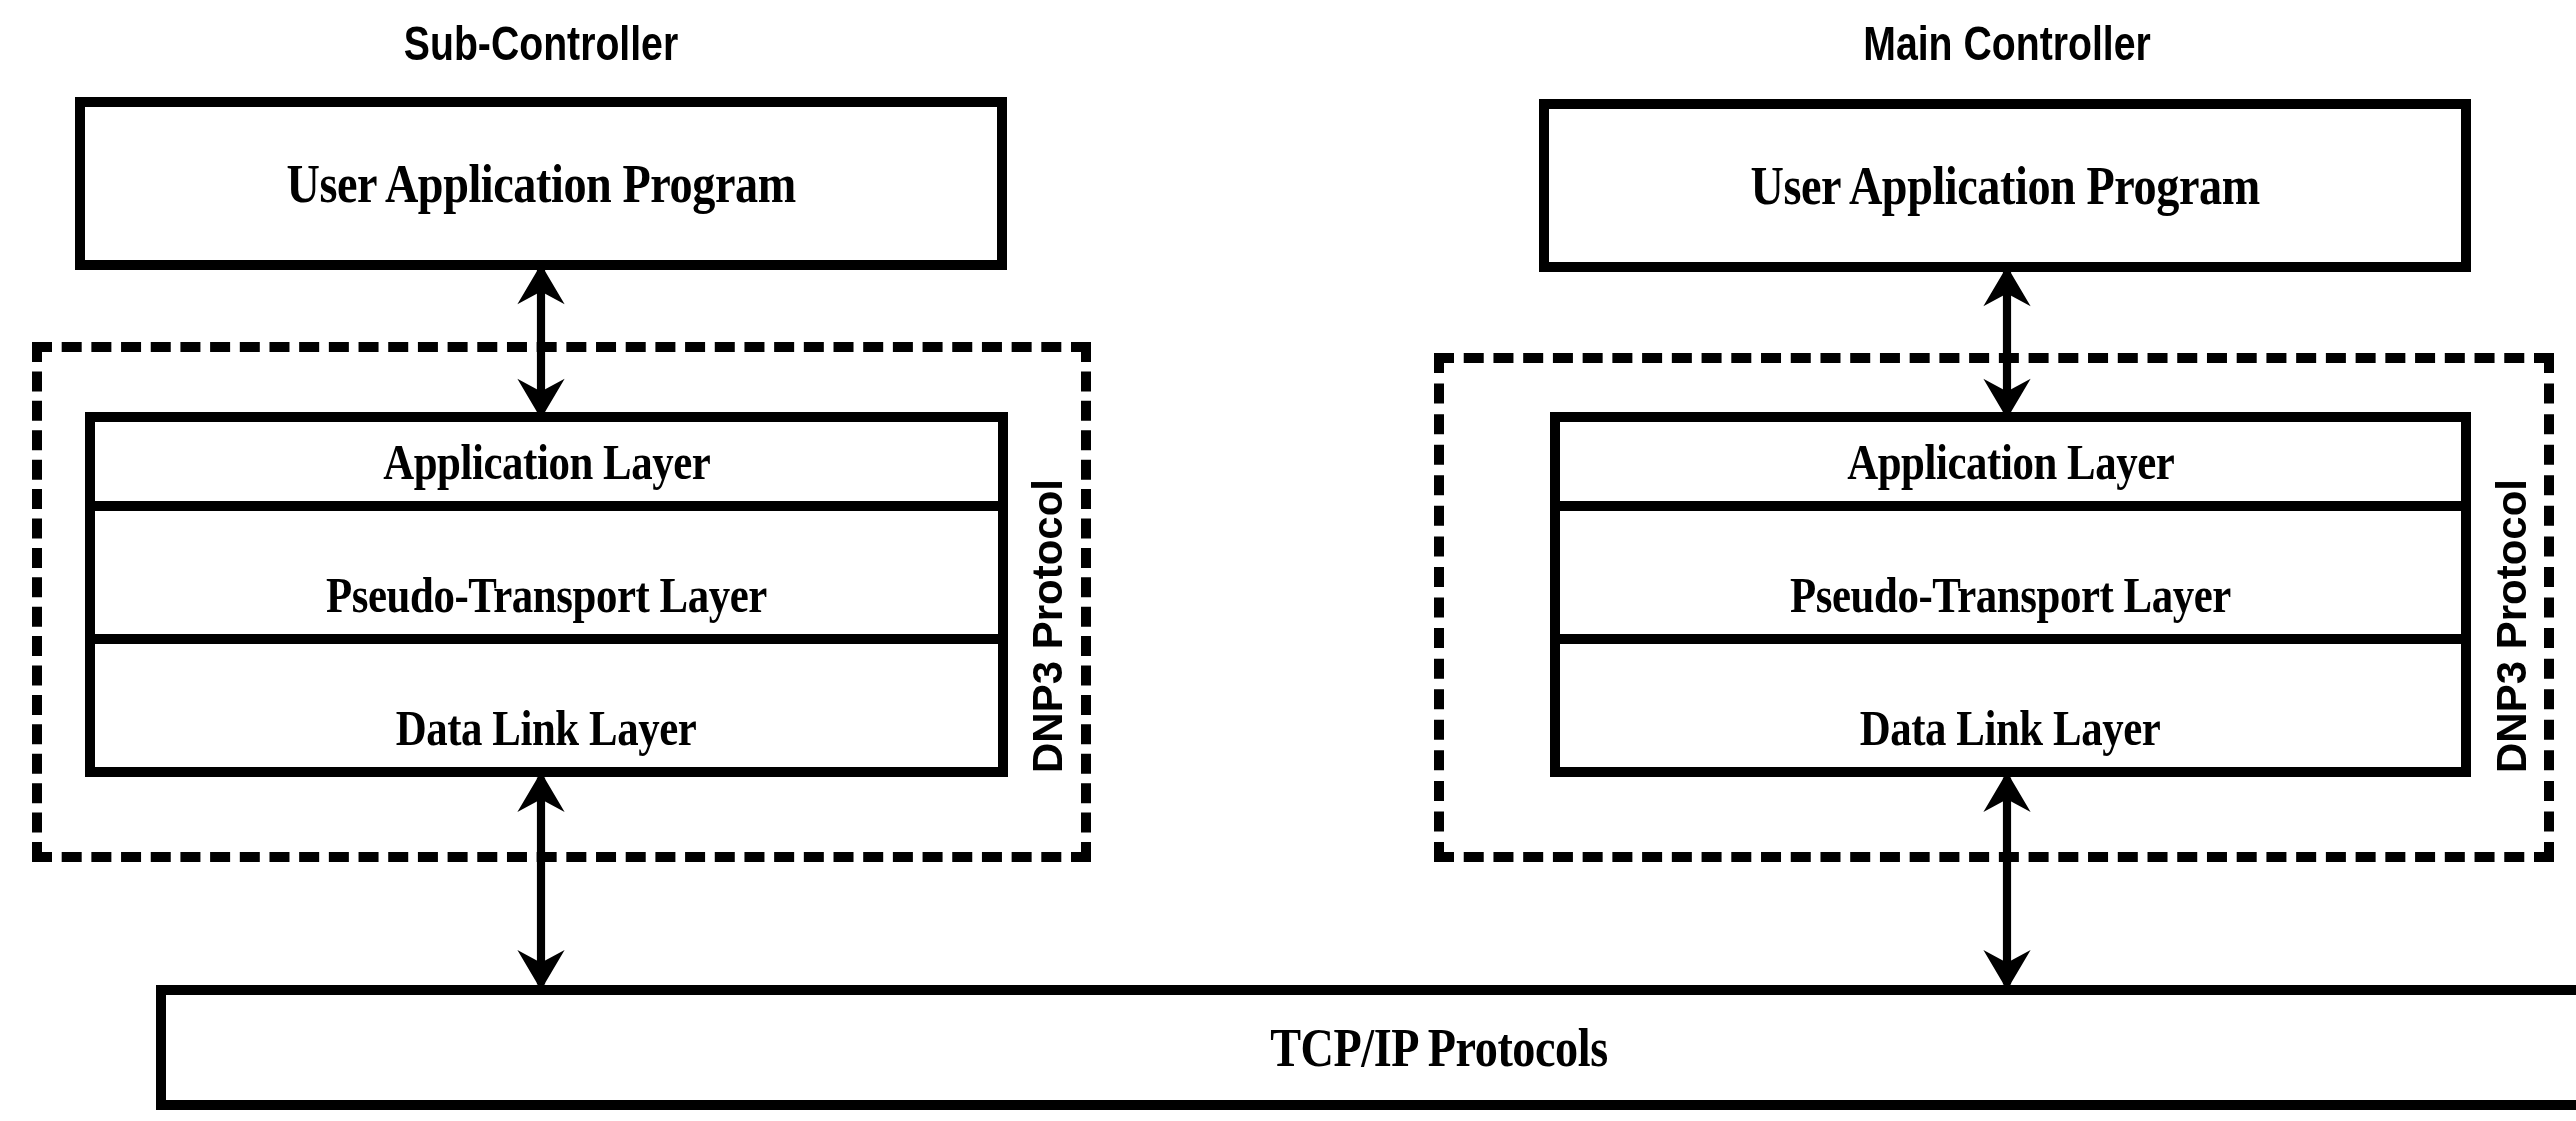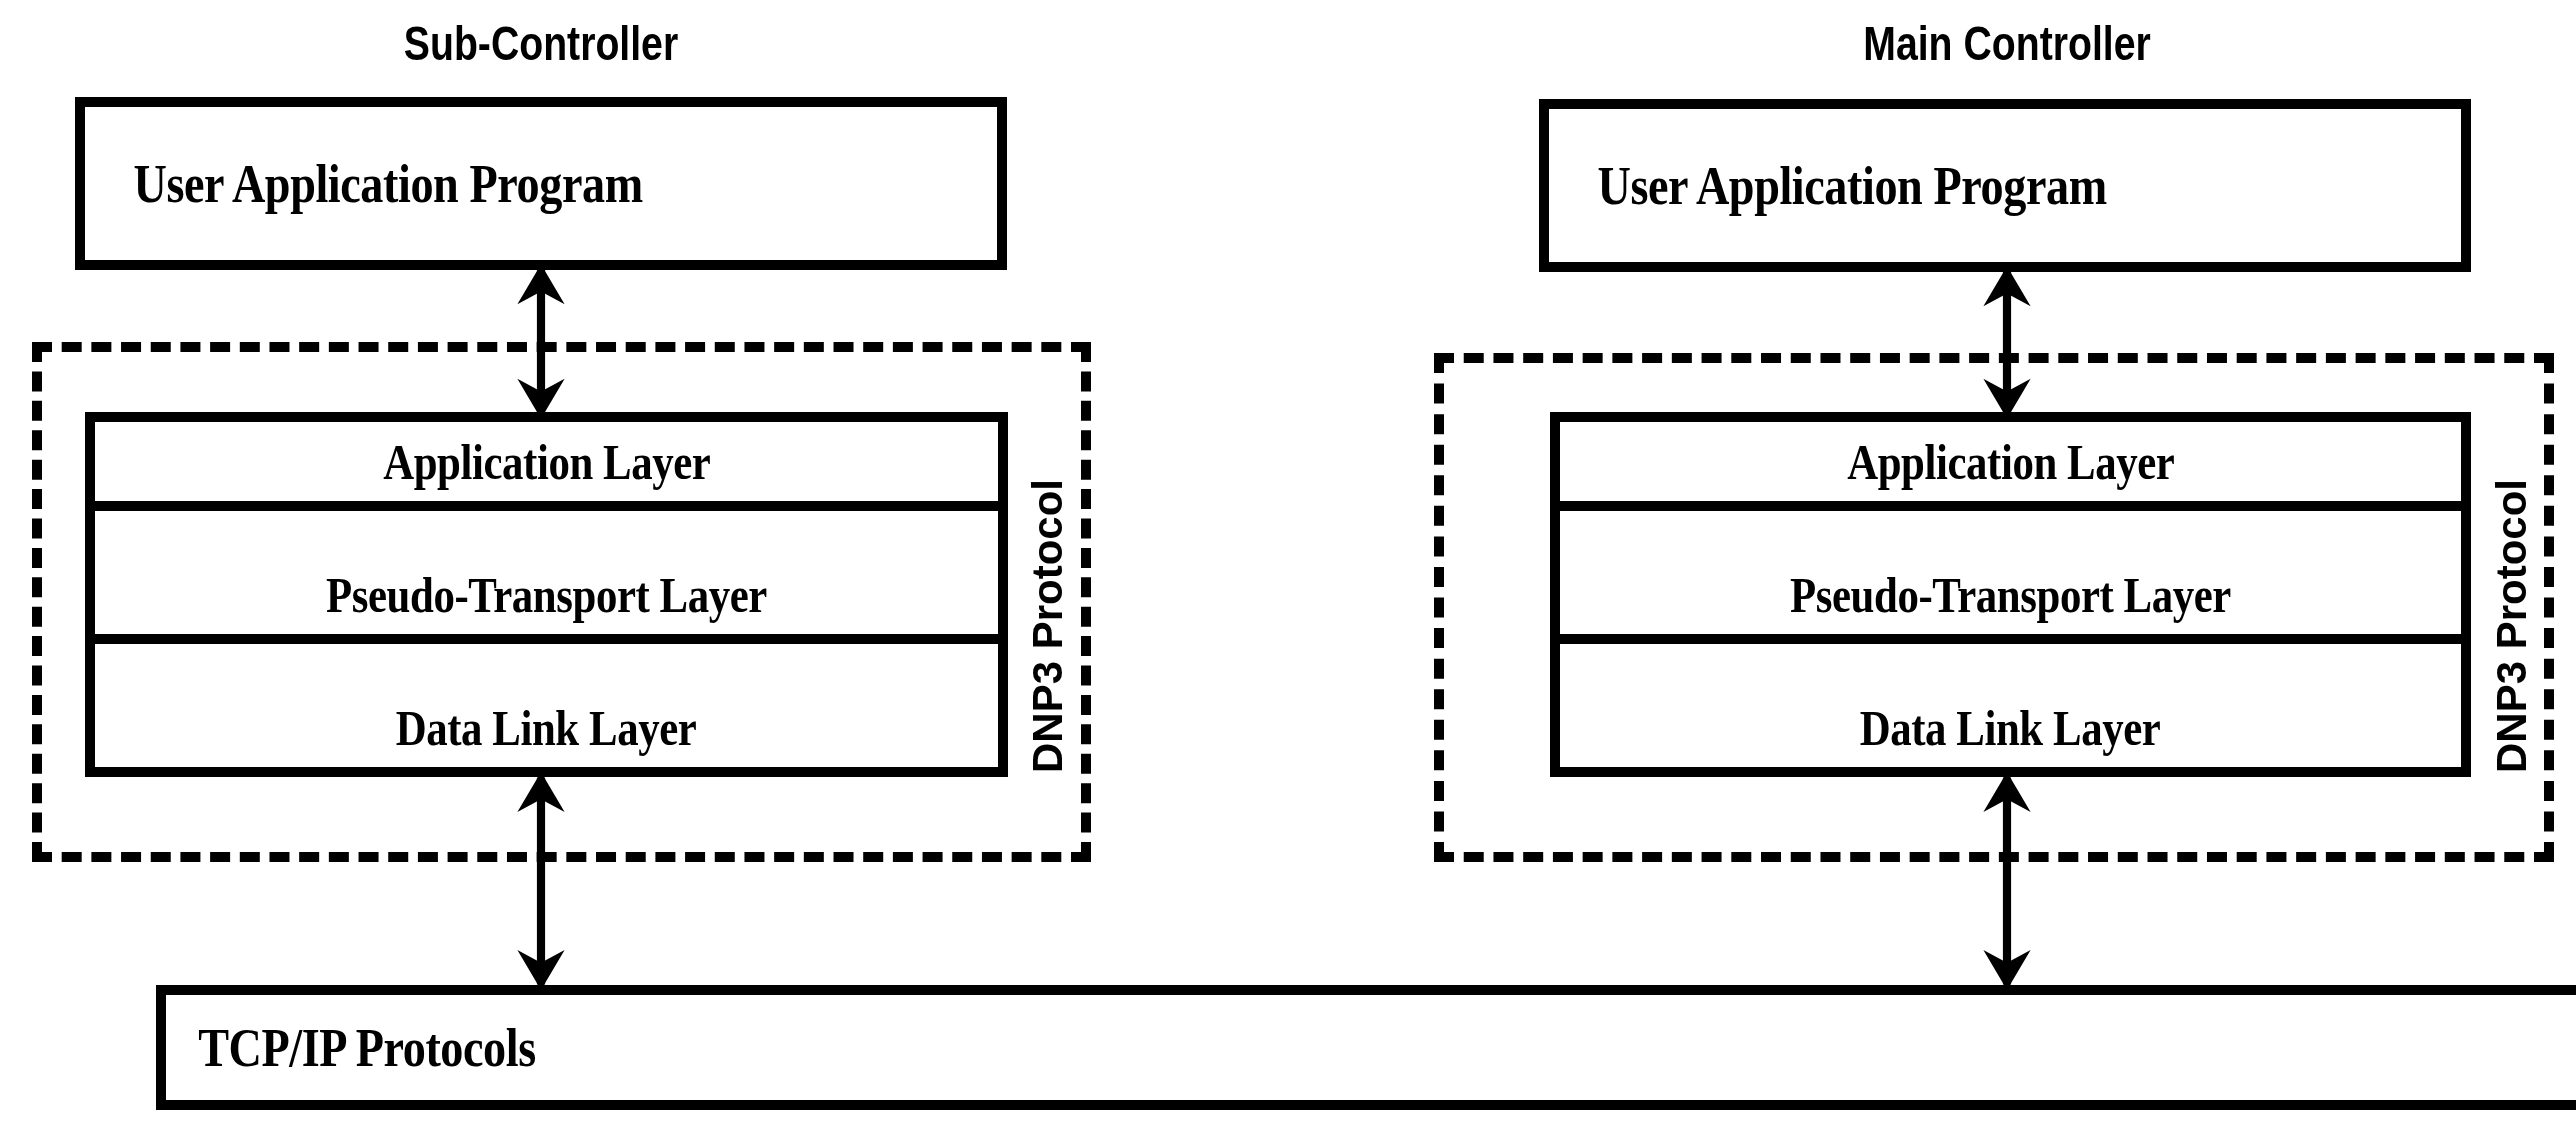--- a/index.html
+++ b/index.html
@@ -18,20 +18,21 @@
   }
 
   
   .solid-box {
     position: absolute;
     box-sizing: border-box;
     background: #ffffff;
     border: 10px solid #000000;
     display: flex;
     align-items: center;
+    justify-content: center;
   }
   .box-label {
     font-family: "Liberation Serif", serif;
     font-weight: bold;
     color: #000000;
     white-space: nowrap;
     letter-spacing: -0.5px;
     transform: scaleX(0.84);
     transform-origin: center center;
   }

